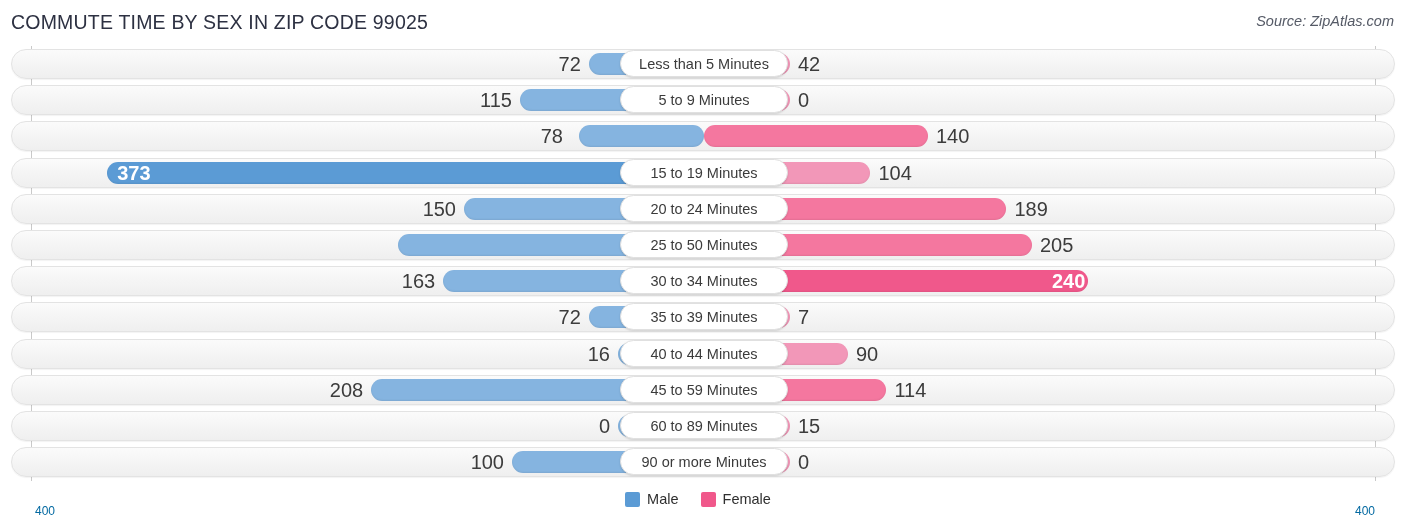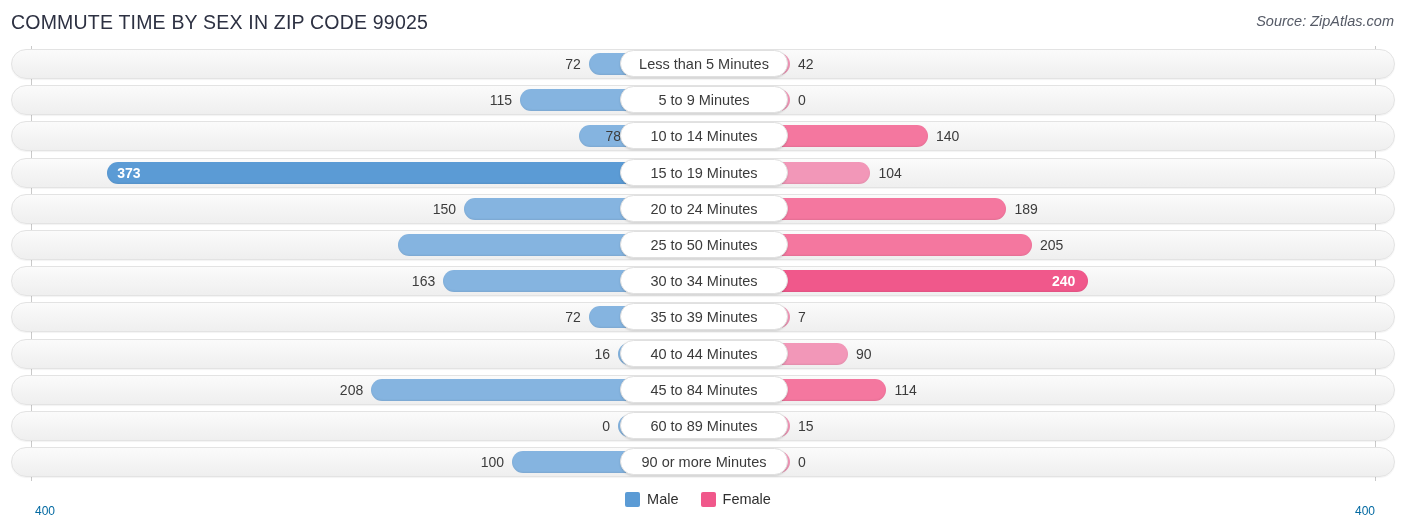--- a/index.html
+++ b/index.html
@@ -56,21 +56,21 @@
   .bar-male.hot{background:#5b9bd5;}
   .bar-female{
     background:#f297b8;
     box-shadow:inset 0 -1px 2px rgba(0,0,0,.07);
   }
   .bar-female.mid{background:#f4779f;}
   .bar-female.hot{background:#f0588b;}
 
   .val{
     position:absolute;top:7px;height:22px;line-height:22px;
-    font-size:14px;color:#3c3c3c;white-space:nowrap;
+    font-size:20px;color:#3c3c3c;white-space:nowrap;
   }
   .val-male{text-align:right;}
   .val-female{text-align:left;}
   .val.inside{color:#ffffff;font-weight:600;}
 
   .cat-pill{
     position:absolute;top:4px;height:27px;line-height:27px;
     background:#ffffff;border:1px solid #e0e0e0;border-radius:14px;
     font-size:14.5px;color:#3b3b3b;text-align:center;
     box-shadow:0 1px 2px rgba(0,0,0,.13);
@@ -120,24 +120,23 @@
           <div class="track"></div>
           <div class="bar bar-male" style="left: 520px; width: 184px;"></div>
           <div class="val val-male" style="right: 894px;">115</div>
           <div class="bar bar-female" style="left: 704px; width: 86px;"></div>
           <div class="val val-female" style="left: 798px;">0</div>
           <div class="cat-pill">5 to 9 Minutes</div>
         </div>
         <div class="row">
           <div class="track"></div>
           <div class="bar bar-male" style="left: 579.2px; width: 124.8px;"></div>
-          <div class="val val-male" style="right: 785px;">78</div>
+          <div class="val val-male" style="right: 843px;">78</div>
           <div class="bar bar-female mid" style="left: 704px; width: 224px;"></div>
           <div class="val val-female" style="left: 936px;">140</div>
-          <div class="cat-pill">10 to 14 Minutes</div>
         </div>
         <div class="row">
           <div class="track"></div>
           <div class="bar bar-male hot" style="left: 107.2px; width: 596.8px;"></div>
           <div class="val val-male inside" style="left: 117.2px; text-align: left;">373</div>
           <div class="bar bar-female" style="left: 704px; width: 166.4px;"></div>
           <div class="val val-female" style="left: 878.4px;">104</div>
           <div class="cat-pill">15 to 19 Minutes</div>
         </div>
         <div class="row">
@@ -179,21 +178,21 @@
           <div class="bar bar-female" style="left: 704px; width: 144px;"></div>
           <div class="val val-female" style="left: 856px;">90</div>
           <div class="cat-pill">40 to 44 Minutes</div>
         </div>
         <div class="row">
           <div class="track"></div>
           <div class="bar bar-male" style="left: 371.2px; width: 332.8px;"></div>
           <div class="val val-male" style="right: 1042.8px;">208</div>
           <div class="bar bar-female mid" style="left: 704px; width: 182.4px;"></div>
           <div class="val val-female" style="left: 894.4px;">114</div>
-          <div class="cat-pill">45 to 84 Minutes</div>
+          <div class="cat-pill">45 to 59 Minutes</div>
         </div>
         <div class="row">
           <div class="track"></div>
           <div class="bar bar-male" style="left: 618px; width: 86px;"></div>
           <div class="val val-male" style="right: 796px;">0</div>
           <div class="bar bar-female" style="left: 704px; width: 86px;"></div>
           <div class="val val-female" style="left: 798px;">15</div>
           <div class="cat-pill">60 to 89 Minutes</div>
         </div>
         <div class="row">

